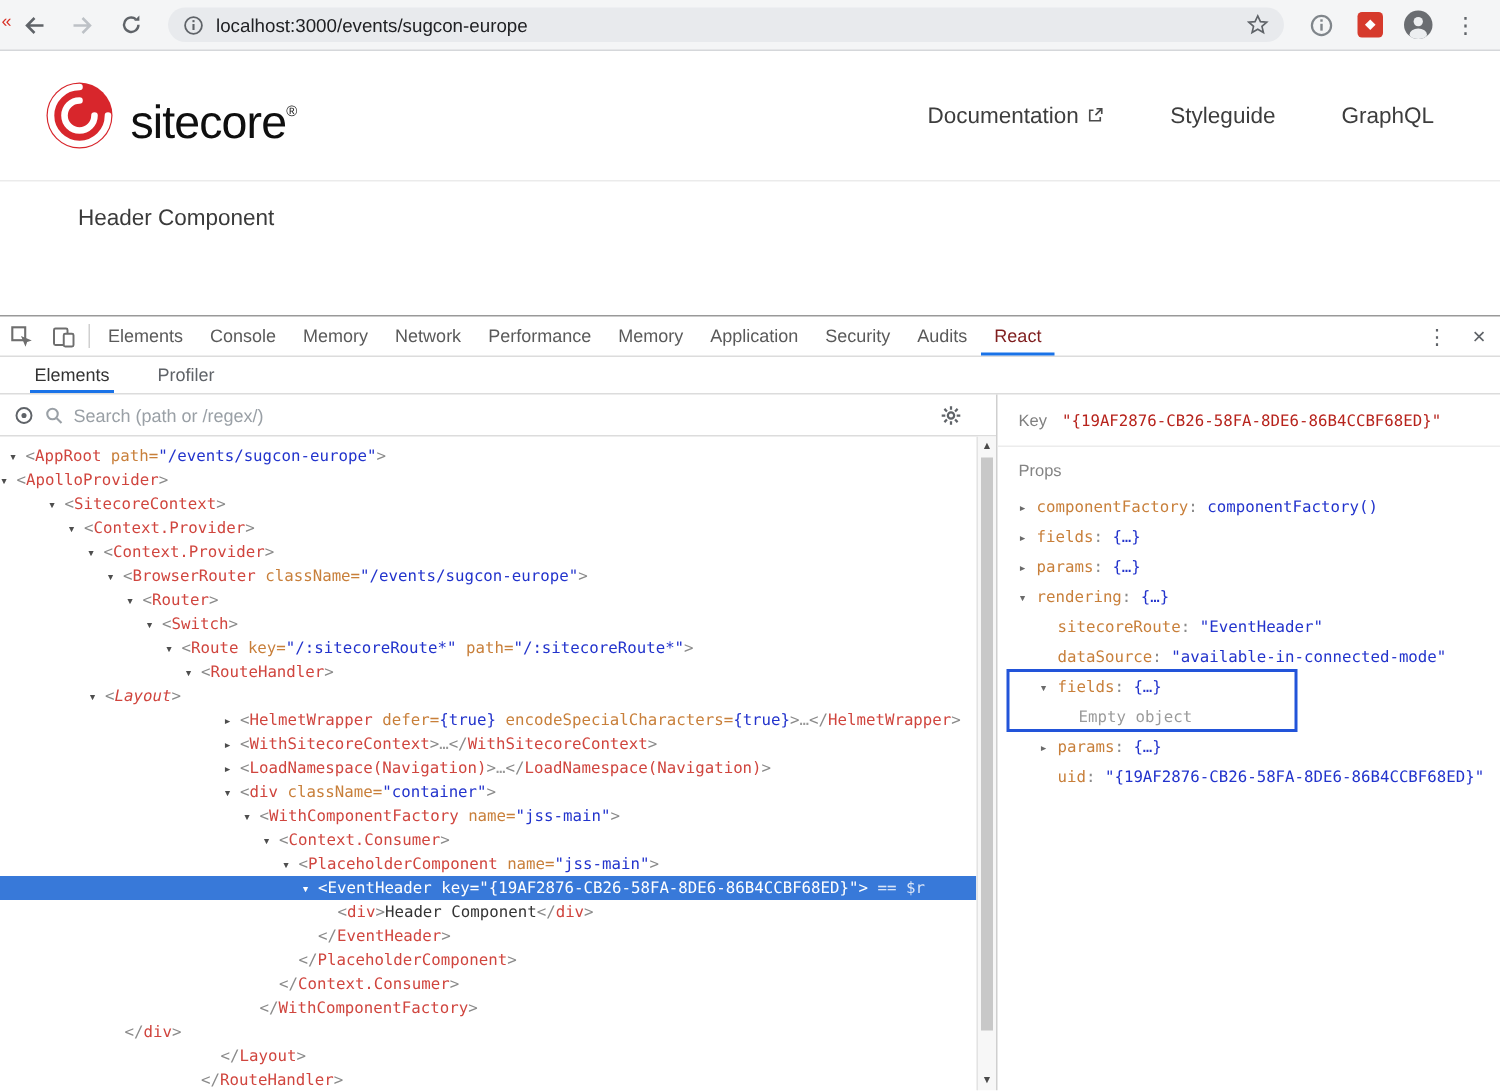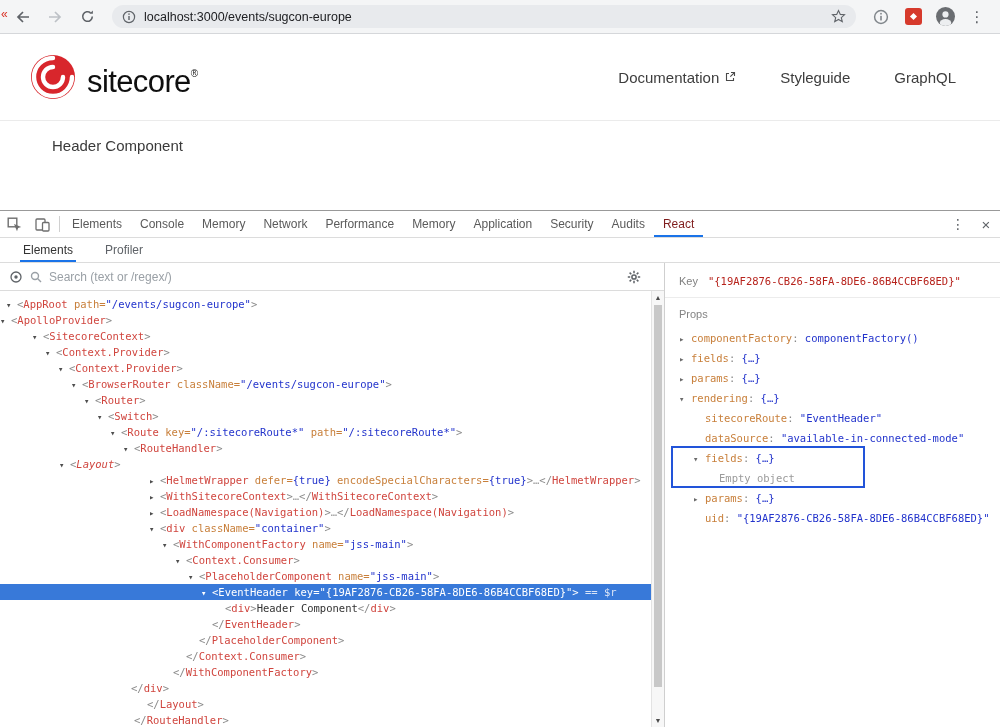--- a/index.html
+++ b/index.html
@@ -216,21 +216,21 @@
       <div class="left-pane">
         <div class="searchbar">
           <svg width="14" height="14" viewBox="0 0 14 14">
               <circle cx="7" cy="7" r="5" fill="none" stroke="#5f6368" stroke-width="1.3"></circle>
               <circle cx="7" cy="7" r="1.7" fill="#5f6368"></circle>
             </svg>
           <svg width="12" height="12" viewBox="0 0 12 12">
               <circle cx="5" cy="5" r="3.5" fill="none" stroke="#9aa0a6" stroke-width="1.4"></circle>
               <line x1="7.8" y1="7.8" x2="11" y2="11" stroke="#9aa0a6" stroke-width="1.4"></line>
             </svg>
-          <span class="search-placeholder">Search (text or /regex/)</span>
+          <span class="search-placeholder">Search (path or /regex/)</span>
           <span class="gear">
             <svg width="14" height="14" viewBox="0 0 14 14">
                 <g stroke="#5f6368" stroke-width="1.5" fill="none">
                   <circle cx="7" cy="7" r="2.1"></circle>
                   <path d="M7 .8v2.4M7 10.8v2.4M.8 7h2.4M10.8 7h2.4M2.6 2.6l1.7 1.7M9.7 9.7l1.7 1.7M11.4 2.6L9.7 4.3M4.3 9.7l-1.7 1.7"></path>
                 </g>
               </svg>
           </span>
         </div>
         <div class="tree" id="tree">
@@ -251,21 +251,21 @@
             <div class="trow" style="padding-left: 149px;"><span class="arrow">▾</span><span class="sg-p">&lt;</span><span class="sg-t">div</span><span class="sg-a"> className=</span><span class="sg-s">"container"</span><span class="sg-p">&gt;</span></div>
             <div class="trow" style="padding-left: 162px;"><span class="arrow">▾</span><span class="sg-p">&lt;</span><span class="sg-t">WithComponentFactory</span><span class="sg-a"> name=</span><span class="sg-s">"jss-main"</span><span class="sg-p">&gt;</span></div>
             <div class="trow" style="padding-left: 175px;"><span class="arrow">▾</span><span class="sg-p">&lt;</span><span class="sg-t">Context.Consumer</span><span class="sg-p">&gt;</span></div>
             <div class="trow" style="padding-left: 188px;"><span class="arrow">▾</span><span class="sg-p">&lt;</span><span class="sg-t">PlaceholderComponent</span><span class="sg-a"> name=</span><span class="sg-s">"jss-main"</span><span class="sg-p">&gt;</span></div>
             <div class="trow selected" style="padding-left: 201px;"><span class="arrow">▾</span><span class="sg-p">&lt;</span><span class="sg-t">EventHeader</span><span class="sg-a"> key=</span><span class="sg-s">"{19AF2876-CB26-58FA-8DE6-86B4CCBF68ED}"</span><span class="sg-p">&gt;</span><span class="sg-e"> == $r</span></div>
             <div class="trow" style="padding-left: 214px;"><span class="arrow"></span><span class="sg-p">&lt;</span><span class="sg-t">div</span><span class="sg-p">&gt;</span><span class="sg-x">Header Component</span><span class="sg-p">&lt;/</span><span class="sg-t">div</span><span class="sg-p">&gt;</span></div>
             <div class="trow" style="padding-left: 201px;"><span class="arrow"></span><span class="sg-p">&lt;/</span><span class="sg-t">EventHeader</span><span class="sg-p">&gt;</span></div>
             <div class="trow" style="padding-left: 188px;"><span class="arrow"></span><span class="sg-p">&lt;/</span><span class="sg-t">PlaceholderComponent</span><span class="sg-p">&gt;</span></div>
             <div class="trow" style="padding-left: 175px;"><span class="arrow"></span><span class="sg-p">&lt;/</span><span class="sg-t">Context.Consumer</span><span class="sg-p">&gt;</span></div>
             <div class="trow" style="padding-left: 162px;"><span class="arrow"></span><span class="sg-p">&lt;/</span><span class="sg-t">WithComponentFactory</span><span class="sg-p">&gt;</span></div>
-            <div class="trow" style="padding-left: 120px;"><span class="arrow"></span><span class="sg-p">&lt;/</span><span class="sg-t">div</span><span class="sg-p">&gt;</span></div>
+            <div class="trow" style="padding-left: 72px;"><span class="arrow"></span><span class="sg-p">&lt;/</span><span class="sg-t">div</span><span class="sg-p">&gt;</span></div>
             <div class="trow" style="padding-left: 136px;"><span class="arrow"></span><span class="sg-p">&lt;/</span><span class="sg-t">Layout</span><span class="sg-p">&gt;</span></div>
             <div class="trow" style="padding-left: 123px;"><span class="arrow"></span><span class="sg-p">&lt;/</span><span class="sg-t">RouteHandler</span><span class="sg-p">&gt;</span></div>
           </div>
         <div class="vscroll">
           <div class="vbtn up">▲</div>
           <div class="vthumb"></div>
           <div class="vbtn down">▼</div>
         </div>
       </div>
 

